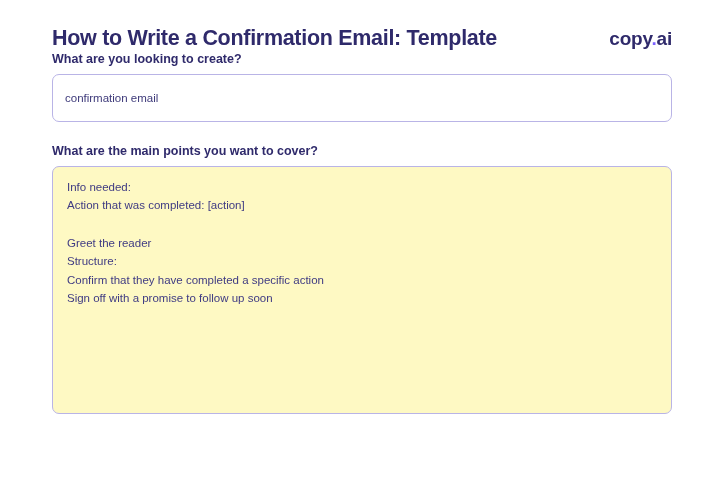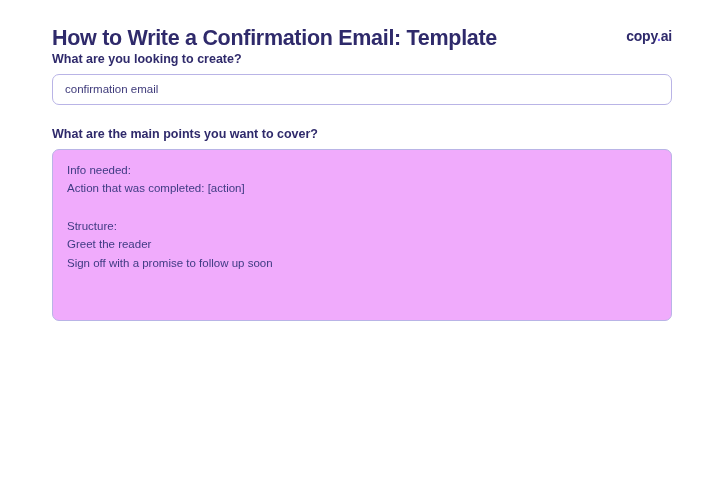--- a/index.html
+++ b/index.html
@@ -29,63 +29,63 @@
   .page-title {
     font-size: 21.5px;
     font-weight: bold;
     letter-spacing: -0.3px;
     color: #2f2a6b;
     margin: 0;
     line-height: 1.2;
     padding-top: 2px;
   }
   .brand {
-    font-size: 14px;
+    font-size: 19px;
     font-weight: bold;
     color: #2f2a6b;
     letter-spacing: -0.2px;
     white-space: nowrap;
     padding-top: 4px;
   }
   .brand .dot {
     color: #7b61ff;
   }
   .field-label {
     font-size: 12.5px;
     font-weight: bold;
     color: #2f2a6b;
     margin: 0 0 8px 0;
   }
   .text-input {
     display: block;
     box-sizing: border-box;
     width: 620px;
-    height: 31px;
+    height: 48px;
     border: 1px solid #b9b4e6;
     border-radius: 7px;
     background: #ffffff;
     padding: 6px 12px;
     font-family: "Liberation Sans", sans-serif;
     font-size: 11.5px;
     color: #3e3a7a;
     outline: none;
   }
   .text-input::placeholder {
     color: #a6a2c9;
   }
   .label-gap {
     margin-top: 22px;
   }
   .textarea-box {
     box-sizing: border-box;
     width: 620px;
-    height: 172px;
+    height: 248px;
     border: 1px solid #b9b4e6;
     border-radius: 7px;
-    background: #f0abfc;
+    background: #fef9c3;
     padding: 11px 14px;
     overflow: hidden;
   }
   .ta-line {
     font-size: 11.5px;
     line-height: 18.6px;
     color: #3f3b83;
     white-space: pre;
     min-height: 18.6px;
   }
@@ -101,18 +101,19 @@
   </div>
 
   <div class="field-label">What are you looking to create?</div>
   <input class="text-input" type="text" value="confirmation email" style="">
 
   <div class="field-label label-gap">What are the main points you want to cover?</div>
   <div class="textarea-box">
     <div class="ta-line">Info needed:</div>
     <div class="ta-line">Action that was completed: [action]</div>
     <div class="ta-line">&nbsp;</div>
+    <div class="ta-line">Greet the reader</div>
     <div class="ta-line">Structure:</div>
-    <div class="ta-line">Greet the reader</div>
+    <div class="ta-line">Confirm that they have completed a specific action</div>
     <div class="ta-line">Sign off with a promise to follow up soon</div>
   </div>
 
 </div>
 
 </body></html>

